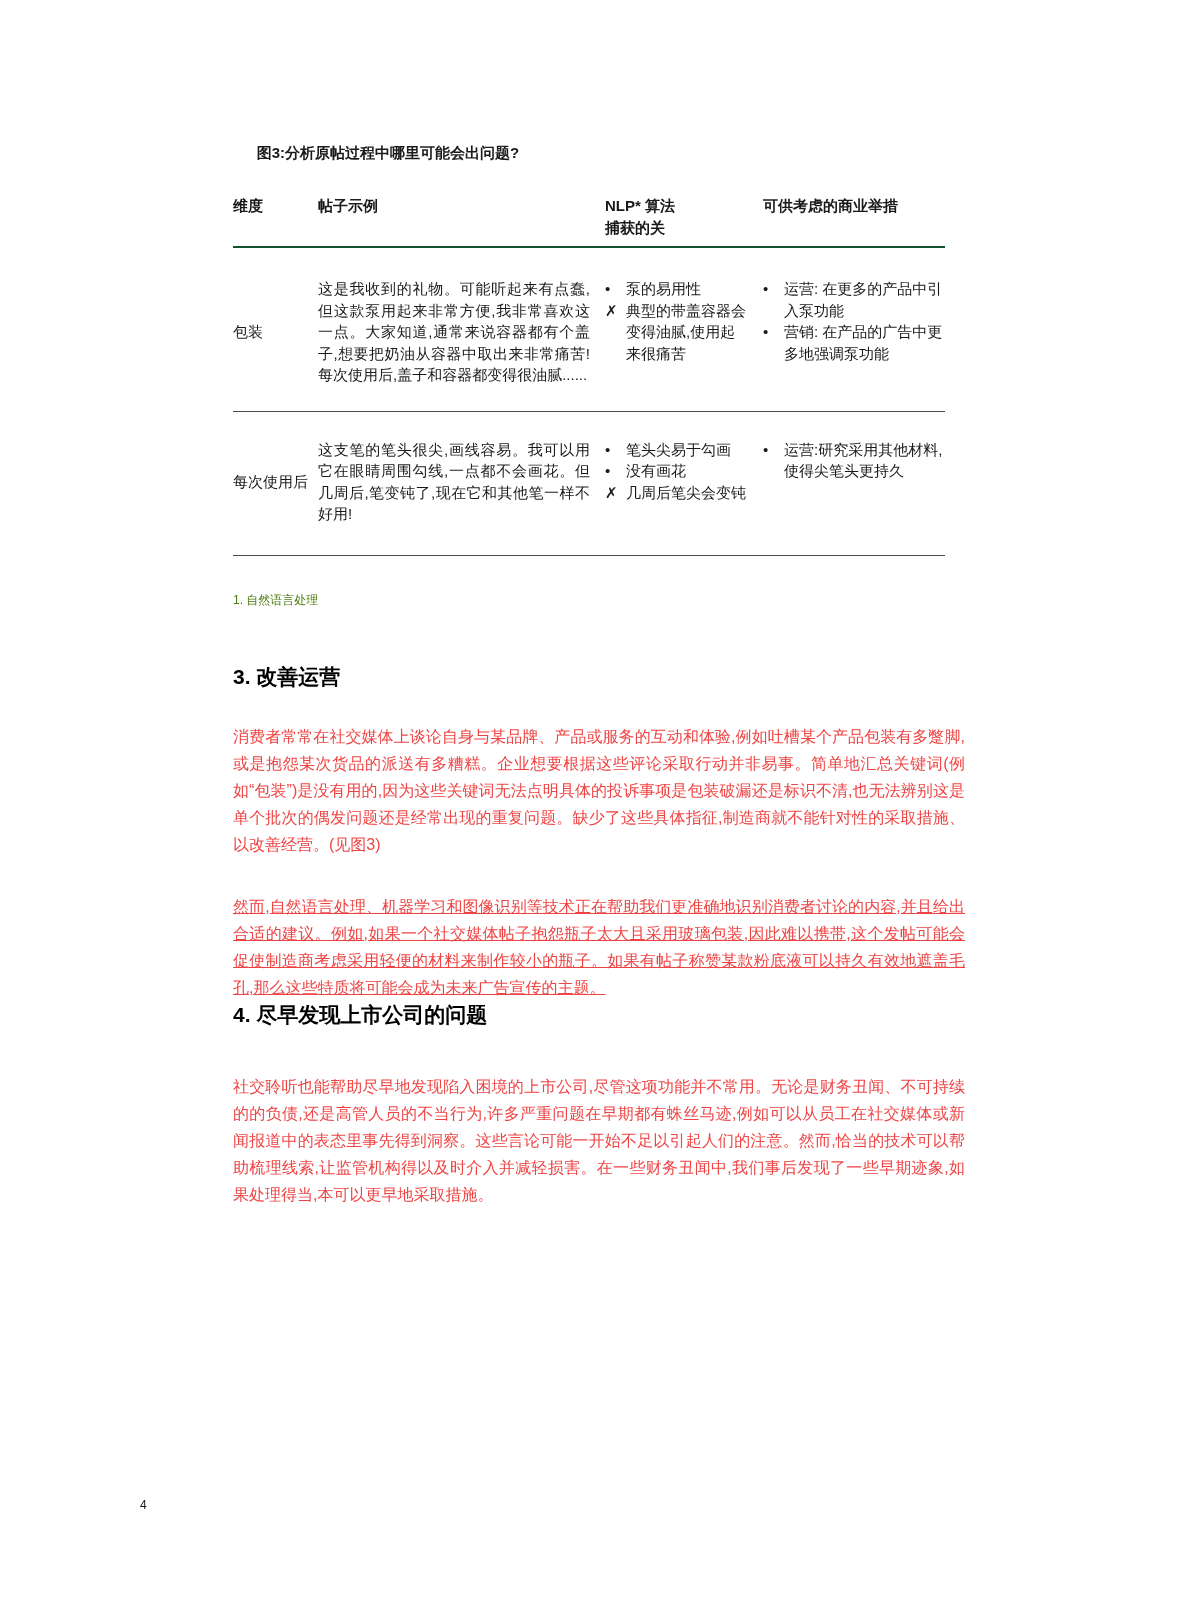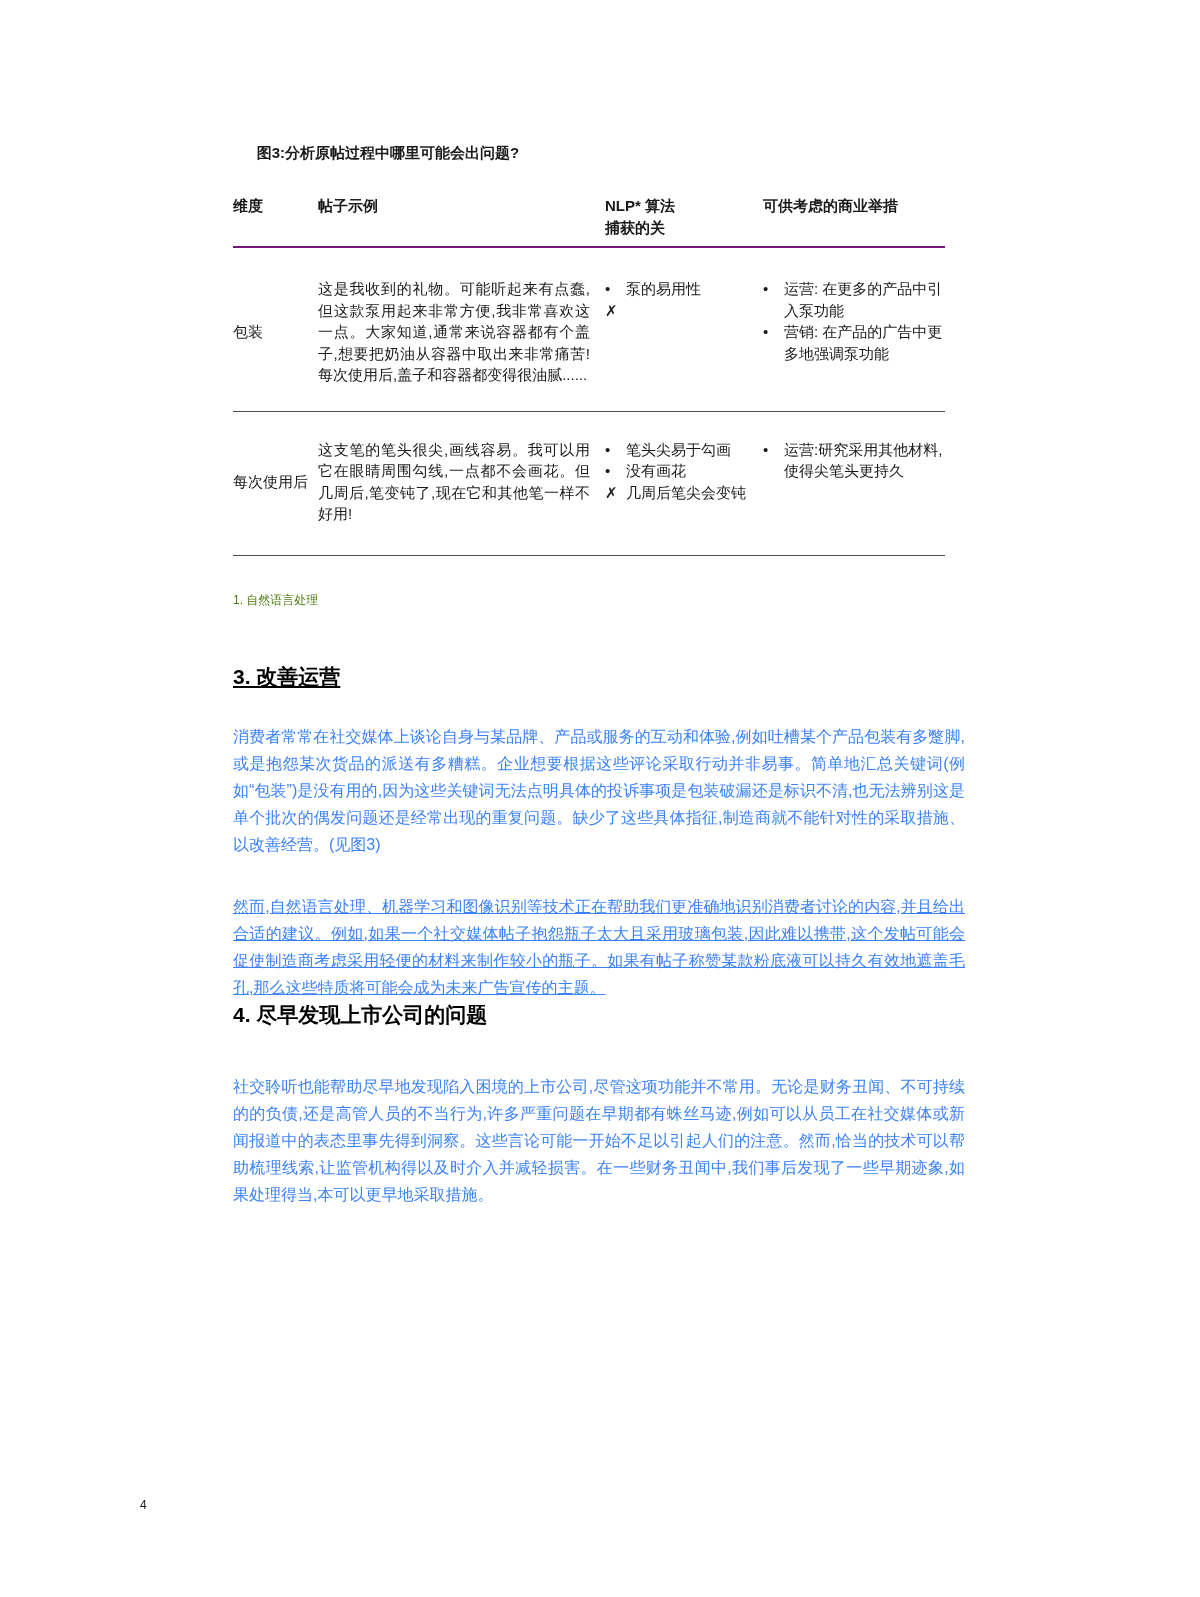--- a/index.html
+++ b/index.html
@@ -36,21 +36,21 @@
 
   
   .fig-table { width: 712px; margin-top: 32px; }
   .t-head {
     display: grid;
     grid-template-columns: 85px 287px 158px 182px;
     font-size: 15px;
     font-weight: bold;
     line-height: 22px;
     padding-bottom: 7px;
-    border-bottom: 2px solid #701a75;
+    border-bottom: 2px solid #14532d;
   }
   .t-row {
     display: grid;
     grid-template-columns: 85px 287px 158px 182px;
     font-size: 15px;
     line-height: 21.5px;
     border-bottom: 1px solid #4a4a4a;
   }
   .t-row.row-1 { padding: 30px 0 25px 0; }
   .t-row.row-2 { padding: 27px 0 30px 0; }
@@ -66,29 +66,29 @@
   
   .footnotes { margin-top: 32px; font-size: 12px; line-height: 25px; color: #4d7c0f; }
 
   
   .section-heading {
     font-size: 21px;
     font-weight: bold;
     line-height: 28px;
     color: #000000;
   }
-  .heading-3 { margin-top: 50px; text-decoration: underline; }
+  .heading-3 { margin-top: 50px; }
   .heading-4 { }
   .para {
     margin-top: 32px;
     font-size: 16px;
     line-height: 27px;
     text-align: justify;
     word-break: break-all;
-    color: #3b82f6;
+    color: #ef4444;
   }
   .para + .para { margin-top: 35px; text-decoration: underline; }
   .para-first-of-4 { margin-top: 44px; }
 
   
   .page-number {
     position: absolute;
     left: 140px;
     top: 1498px;
     font-size: 12px;
@@ -120,20 +120,21 @@
       <div class="t-row row-1">
         <div class="cell dim">包装</div>
         <div class="cell example">这是我收到的礼物。可能听起来有点蠢,但这款泵用起来非常方便,我非常喜欢这一点。大家知道,通常来说容器都有个盖子,想要把奶油从容器中取出来非常痛苦!每次使用后,盖子和容器都变得很油腻......</div>
         <div class="cell nlp">
           <div class="li">
             <span class="marker">•</span>
             <span class="li-text">泵的易用性</span>
           </div>
           <div class="li">
             <span class="marker">✗</span>
+            <span class="li-text">典型的带盖容器会变得油腻,使用起来很痛苦</span>
           </div>
         </div>
         <div class="cell actions">
           <div class="li">
             <span class="marker">•</span>
             <span class="li-text">运营: 在更多的产品中引入泵功能</span>
           </div>
           <div class="li">
             <span class="marker">•</span>
             <span class="li-text">营销: 在产品的广告中更多地强调泵功能</span>

